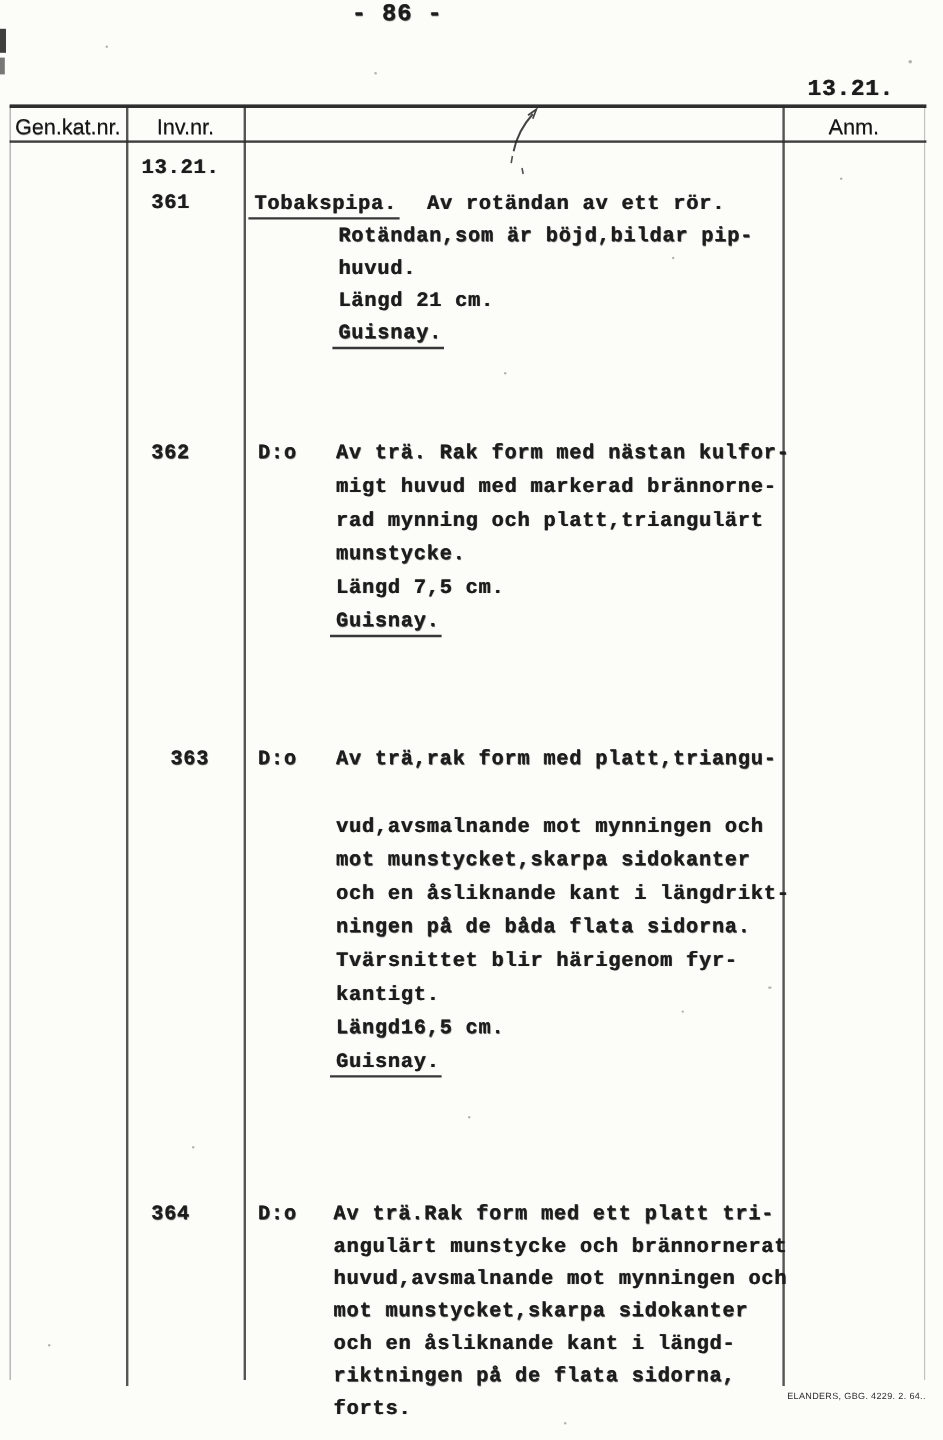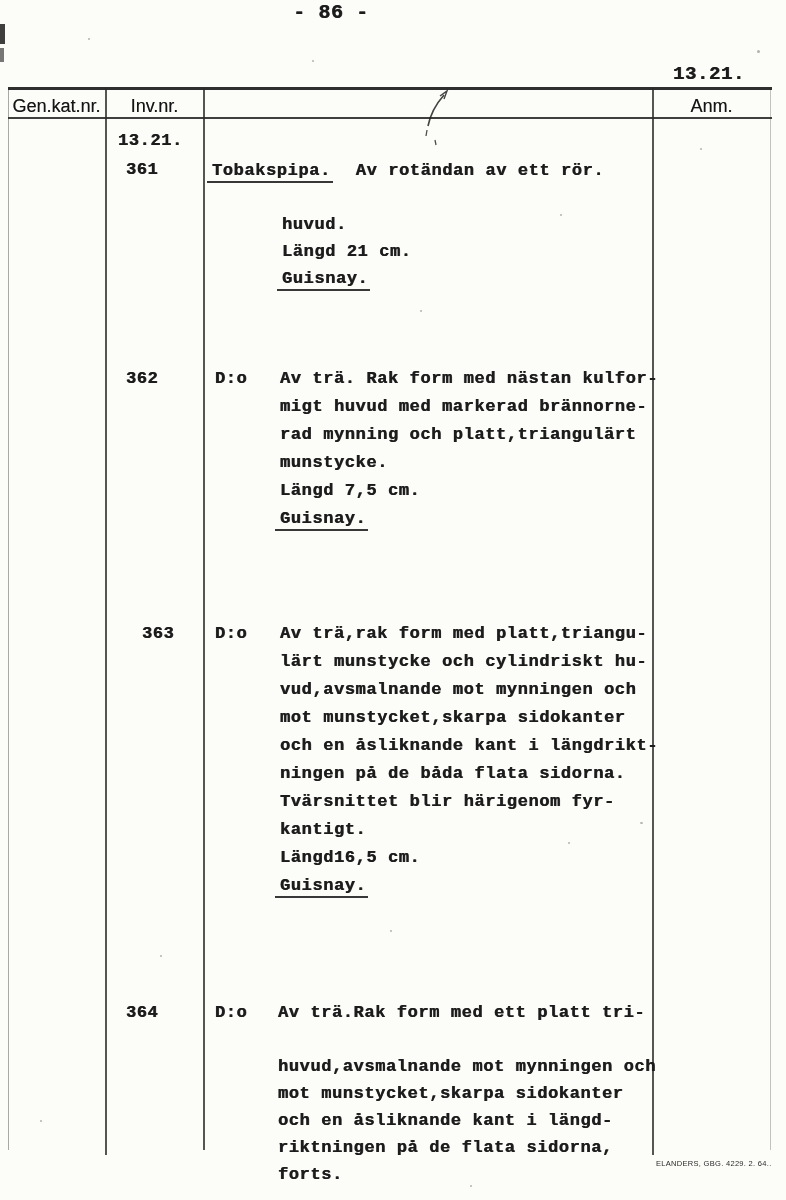--- a/index.html
+++ b/index.html
@@ -79,55 +79,56 @@
     <path d="M22,10 L29,5 L26,13" stroke="#222" stroke-width="1.4" fill="none" opacity="0.85"></path>
     <path d="M9,44 L8,50" stroke="#222" stroke-width="1.3" fill="none" opacity="0.8"></path>
     <path d="M17,54 L18,59" stroke="#222" stroke-width="1.3" fill="none" opacity="0.8"></path>
   </svg>
 
   <div class="tw" style="top:131px;left:118px">13.21.</div>
   <div class="tw" style="top:160px;left:126px">361</div>
   <div class="tw" style="top:161px;left:212px">
     <span class="ul">Tobakspipa.</span><span class="gap">Av rotändan av ett rör.</span>
   </div>
+  <div class="tw" style="top:188px;left:282px">Rotändan,som är böjd,bildar pip-</div>
   <div class="tw" style="top:215px;left:282px">huvud.</div>
   <div class="tw" style="top:242px;left:282px">Längd 21 cm.</div>
   <div class="tw" style="top:269px;left:282px">
     <span class="ul">Guisnay.</span>
   </div>
 
   <div class="tw" style="top:369px;left:126px">362</div>
   <div class="tw" style="top:369px;left:215px">D:o</div>
   <div class="tw" style="top:369px;left:280px">Av trä. Rak form med nästan kulfor-</div>
   <div class="tw" style="top:397px;left:280px">migt huvud med markerad brännorne-</div>
   <div class="tw" style="top:425px;left:280px">rad mynning och platt,triangulärt</div>
   <div class="tw" style="top:453px;left:280px">munstycke.</div>
   <div class="tw" style="top:481px;left:280px">Längd 7,5 cm.</div>
   <div class="tw" style="top:509px;left:280px">
     <span class="ul">Guisnay.</span>
   </div>
 
   <div class="tw" style="top:624px;left:142px">363</div>
   <div class="tw" style="top:624px;left:215px">D:o</div>
   <div class="tw" style="top:624px;left:280px">Av trä,rak form med platt,triangu-</div>
-  <div class="tw" style="top:652px;left:280px">lärt munstycke och cylindriskt hu-</div>
   <div class="tw" style="top:680px;left:280px">vud,avsmalnande mot mynningen och</div>
   <div class="tw" style="top:708px;left:280px">mot munstycket,skarpa sidokanter</div>
   <div class="tw" style="top:736px;left:280px">och en åsliknande kant i längdrikt-</div>
   <div class="tw" style="top:764px;left:280px">ningen på de båda flata sidorna.</div>
   <div class="tw" style="top:792px;left:280px">Tvärsnittet blir härigenom fyr-</div>
   <div class="tw" style="top:820px;left:280px">kantigt.</div>
   <div class="tw" style="top:848px;left:280px">Längd16,5 cm.</div>
   <div class="tw" style="top:876px;left:280px">
     <span class="ul">Guisnay.</span>
   </div>
 
   <div class="tw" style="top:1003px;left:126px">364</div>
   <div class="tw" style="top:1003px;left:215px">D:o</div>
   <div class="tw" style="top:1003px;left:278px">Av trä.Rak form med ett platt tri-</div>
+  <div class="tw" style="top:1030px;left:278px">angulärt munstycke och brännornerat</div>
   <div class="tw" style="top:1057px;left:278px">huvud,avsmalnande mot mynningen och</div>
   <div class="tw" style="top:1084px;left:278px">mot munstycket,skarpa sidokanter</div>
   <div class="tw" style="top:1111px;left:278px">och en åsliknande kant i längd-</div>
   <div class="tw" style="top:1138px;left:278px">riktningen på de flata sidorna,</div>
   <div class="tw" style="top:1165px;left:278px">forts.</div>
 
   <div class="imprint" style="top:1159px;left:656px">ELANDERS, GBG. 4229. 2. 64..</div>
 
   <div class="edge-mark" style="top:24px;left:0;width:5px;height:20px"></div>
   <div class="edge-mark" style="top:48px;left:0;width:4px;height:14px;opacity:.7"></div>

